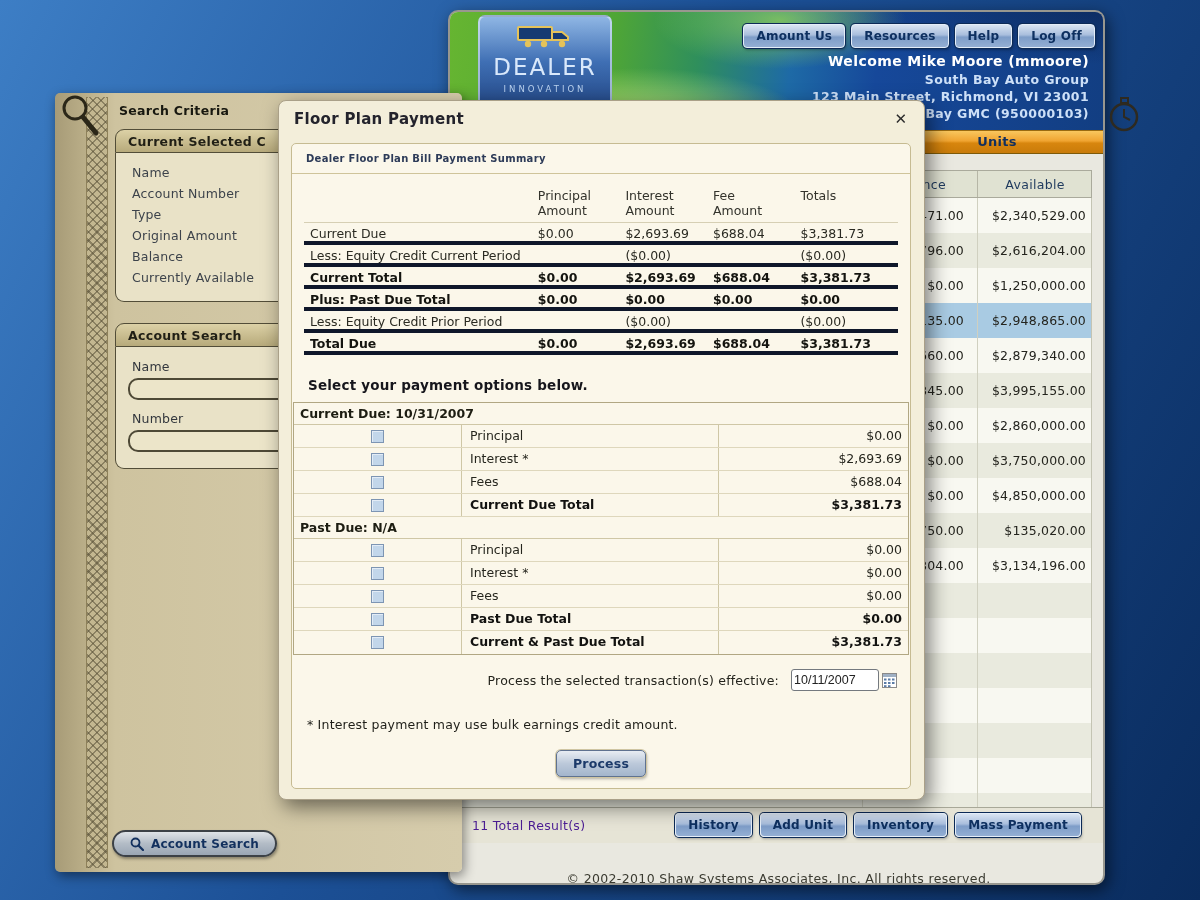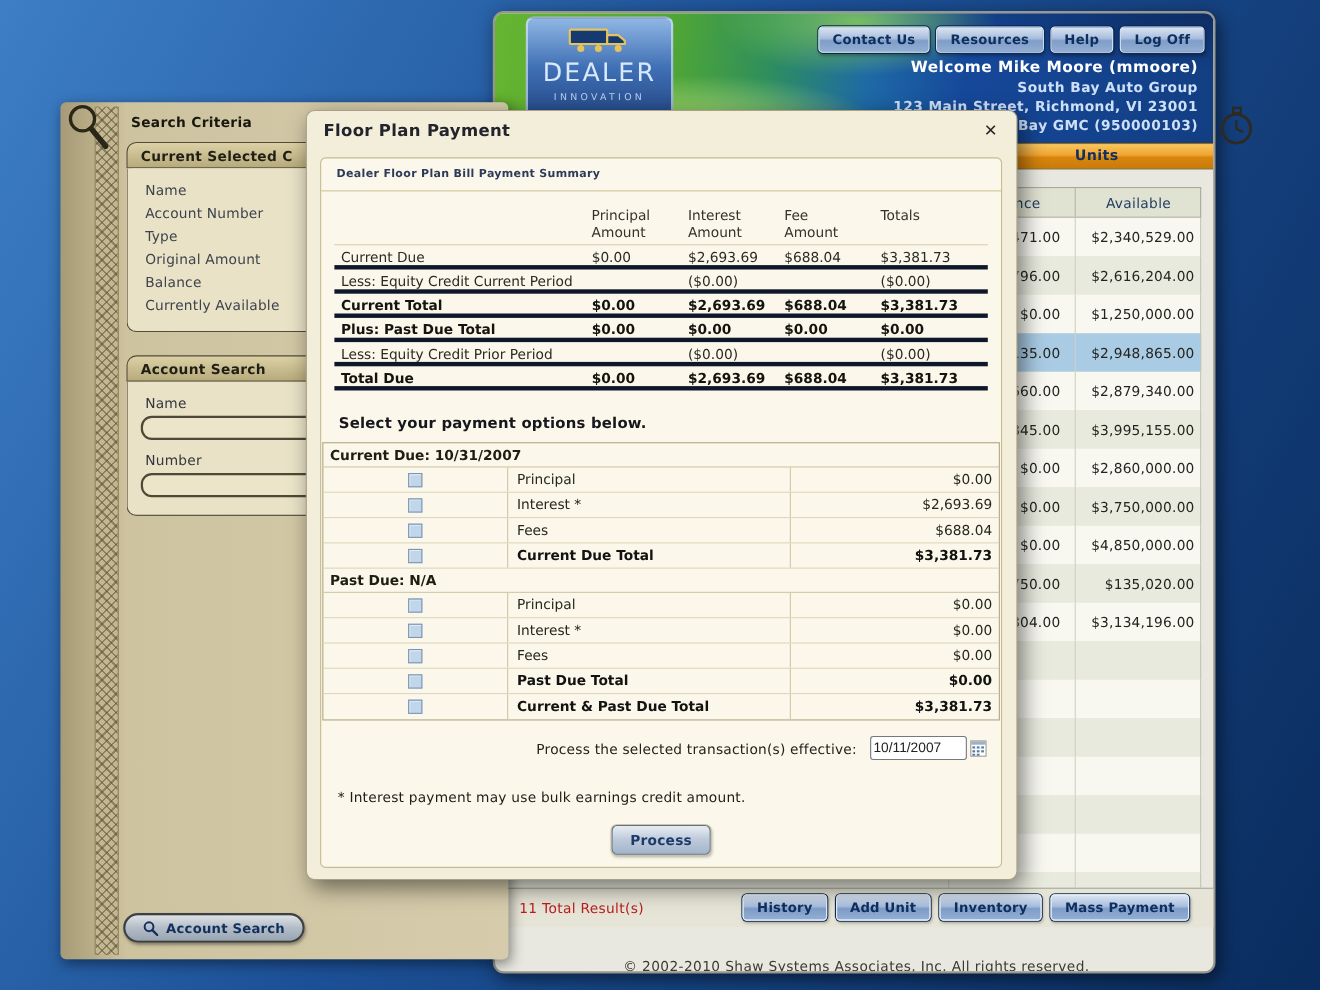--- a/index.html
+++ b/index.html
@@ -65,21 +65,21 @@
   .trow.even { background:#e9eade; }
   .trow.hl   { background:#a9cbe3; }
   .trow::before,.trow::after { content:""; position:absolute; top:0; bottom:0; border-left:1px solid #d0d0c0; }
   .trow::before { left:412px; } .trow::after { left:527px; }
   .cell { position:absolute; top:0; line-height:35px; font-size:12.5px; color:#24241e; letter-spacing:.2px; }
   .cell.bal   { left:412px; width:102px; text-align:right; }
   .cell.avail { left:527px; width:109px; text-align:right; }
 
   .results-bar { position:absolute; top:795px; left:0; width:657px; height:36px;
     background:#e6e4d6; border-top:1px solid #a8a898; }
-  .results-text { position:absolute; left:22px; line-height:35px; font-size:12.5px; color:#b91c1c; letter-spacing:.3px; }
+  .results-text { position:absolute; left:22px; line-height:35px; font-size:12.5px; color:#4c1d95; letter-spacing:.3px; }
   .action-buttons { position:absolute; right:26px; top:5px; display:flex; gap:8px; }
   .wfooter { position:absolute; top:831px; width:657px; text-align:center; padding-top:28px;
     font-size:12.5px; color:#3a3a30; letter-spacing:.35px; }
 
   .clock { position:absolute; left:1104px; top:95px; z-index:2; }
 
   
   .side-panel { position:absolute; left:55px; top:93px; width:407px; height:779px; z-index:2;
     background:linear-gradient(90deg,#a79b77 0px,#baae88 30px,#cec39f 60px,#d6ccac 100%);
     border-radius:5px; box-shadow:2px 4px 12px rgba(0,0,0,.45); }
@@ -170,21 +170,21 @@
         <rect x="2" y="3" width="34" height="13" fill="#153a72" stroke="#e5c35a" stroke-width="2" rx="1"></rect>
         <path d="M36 8 h10 l6 5 v3 h-16 z" fill="#153a72" stroke="#e5c35a" stroke-width="2"></path>
         <circle cx="12" cy="20" r="3.2" fill="#e5c35a"></circle>
           <circle cx="28" cy="20" r="3.2" fill="#e5c35a"></circle>
           <circle cx="46" cy="20" r="3.2" fill="#e5c35a"></circle>
       </svg>
       <div class="logo-title">DEALER</div>
       <div class="logo-sub">INNOVATION</div>
     </div>
     <div class="nav-buttons">
-      <button class="btn">Contact Us</button>
+      <button class="btn">Amount Us</button>
       <button class="btn">Resources</button>
       <button class="btn">Help</button>
       <button class="btn">Log Off</button>
     </div>
     <div class="welcome">
       <div class="w1">Welcome Mike Moore (mmoore)</div>
       <div>South Bay Auto Group</div>
       <div>123 Main Street, Richmond, VI 23001</div>
       <div>South Bay GMC (950000103)</div>
     </div>

